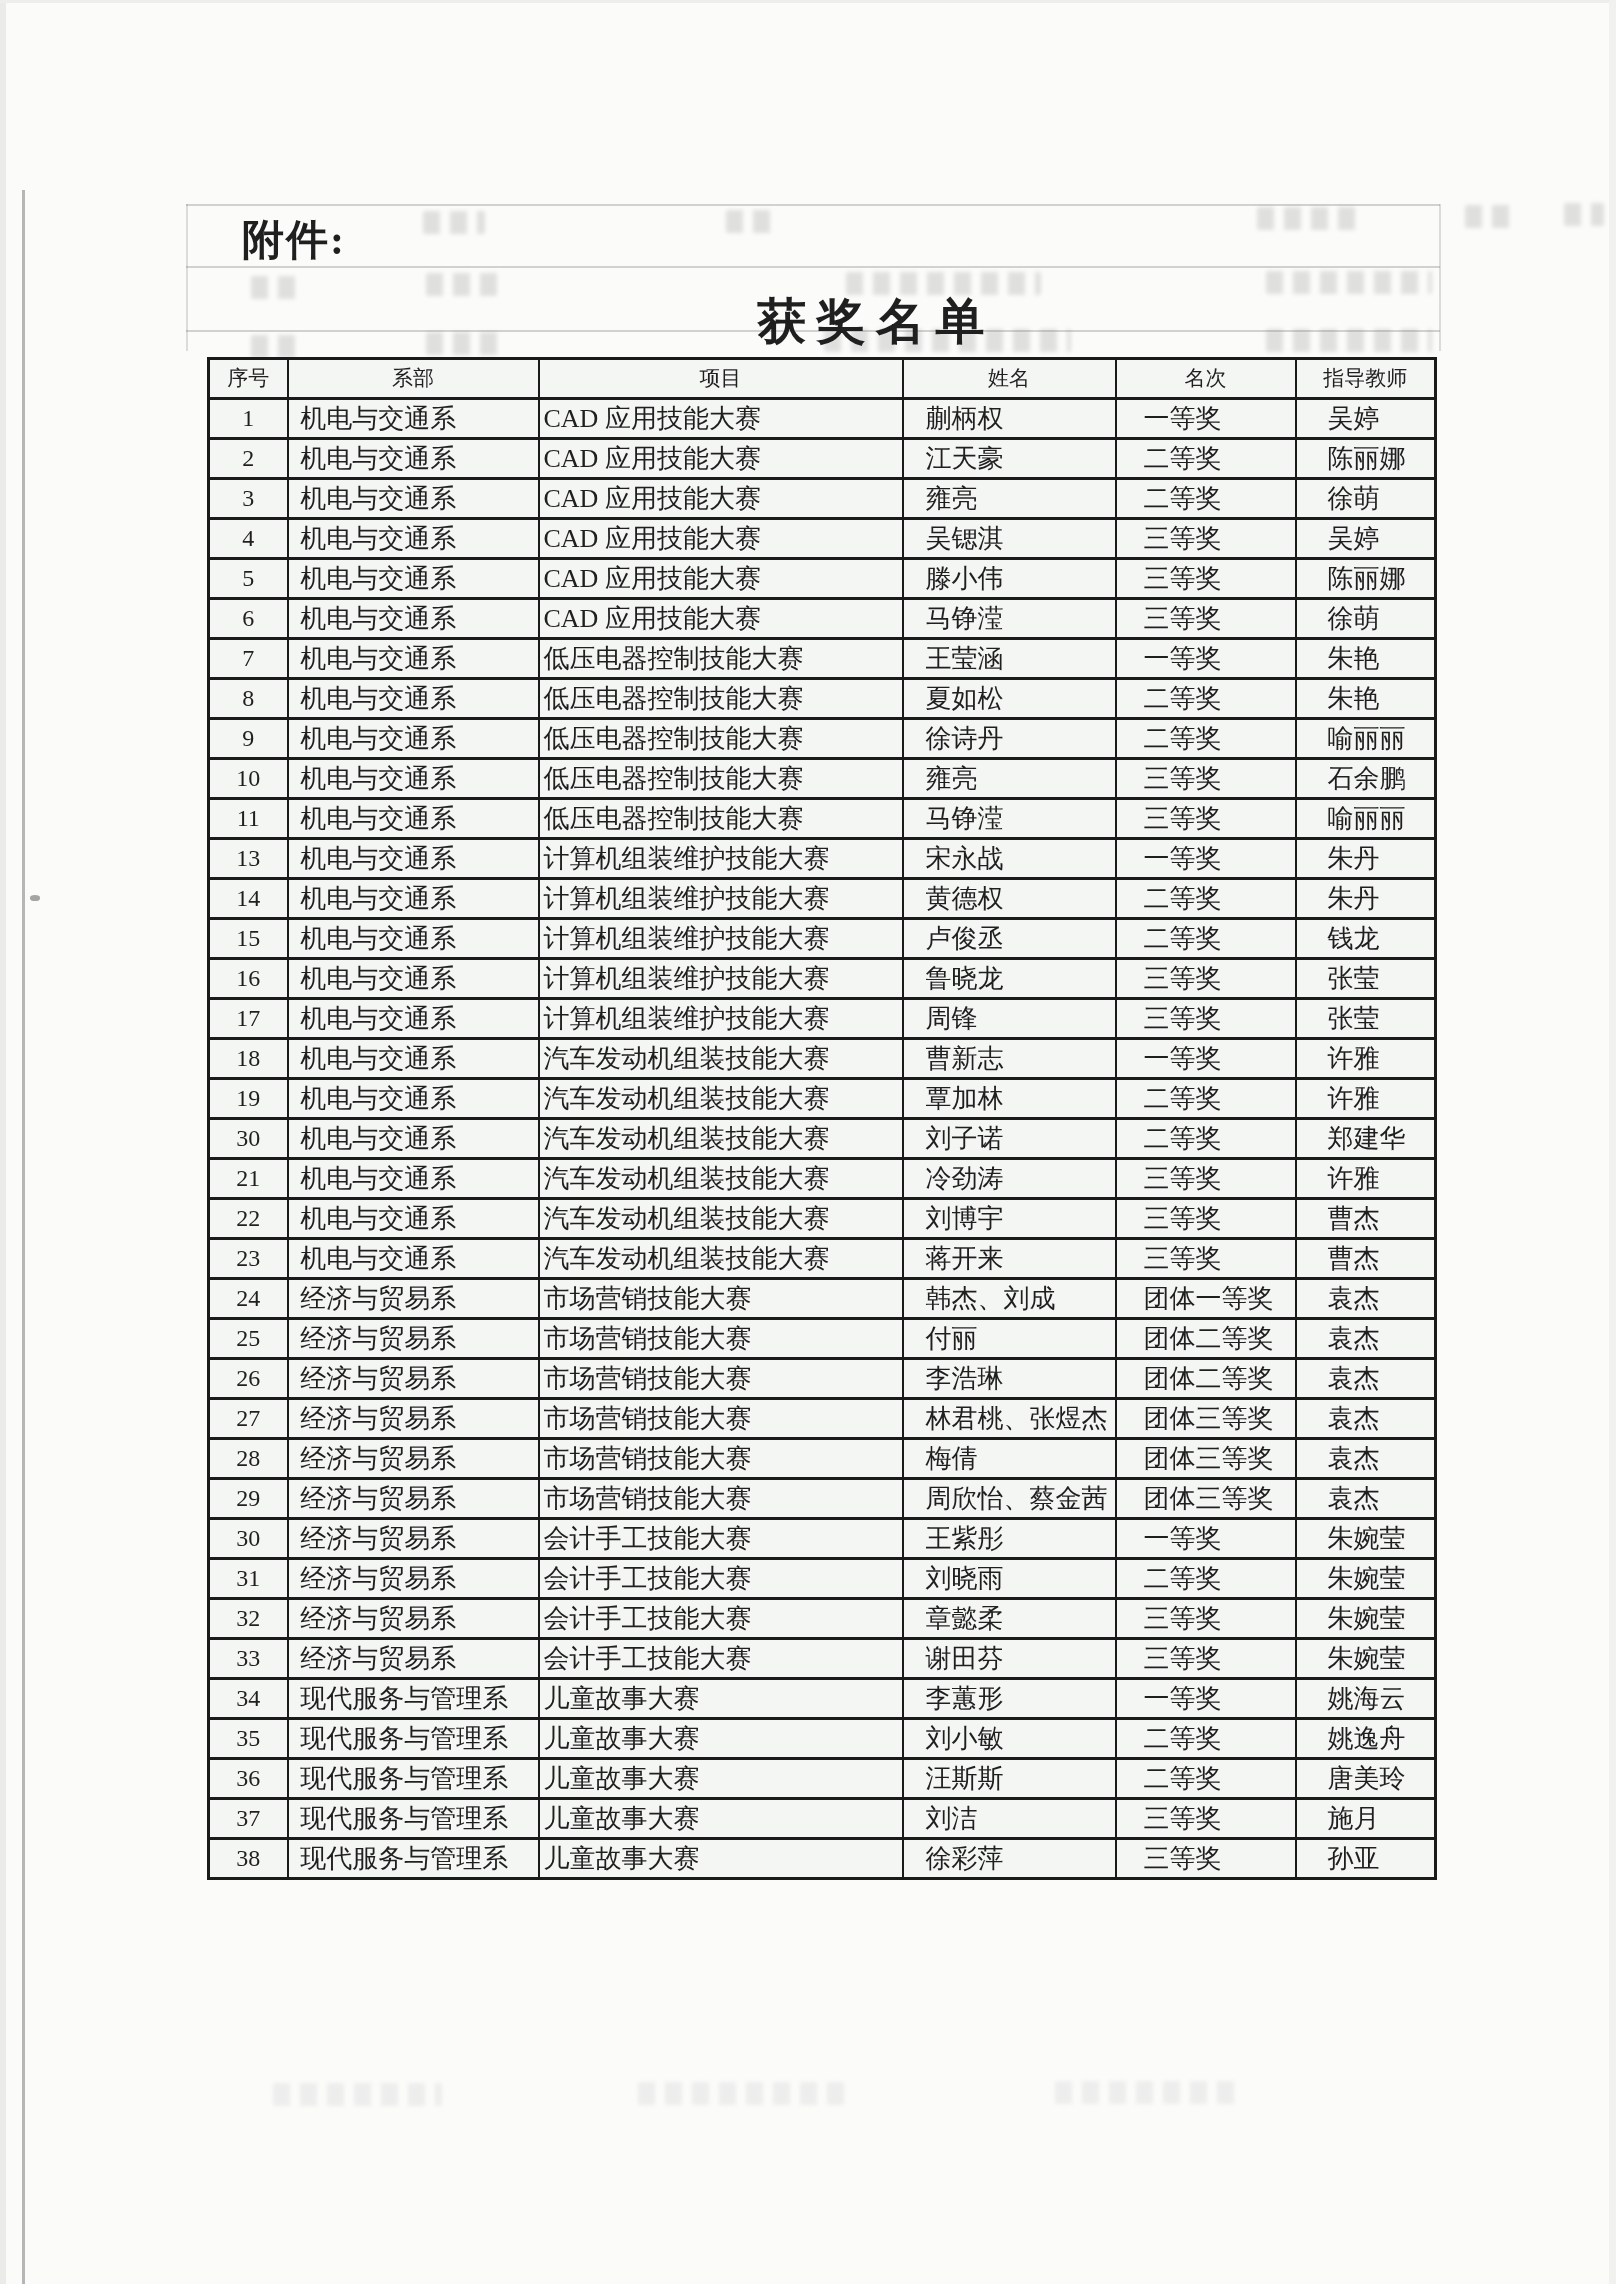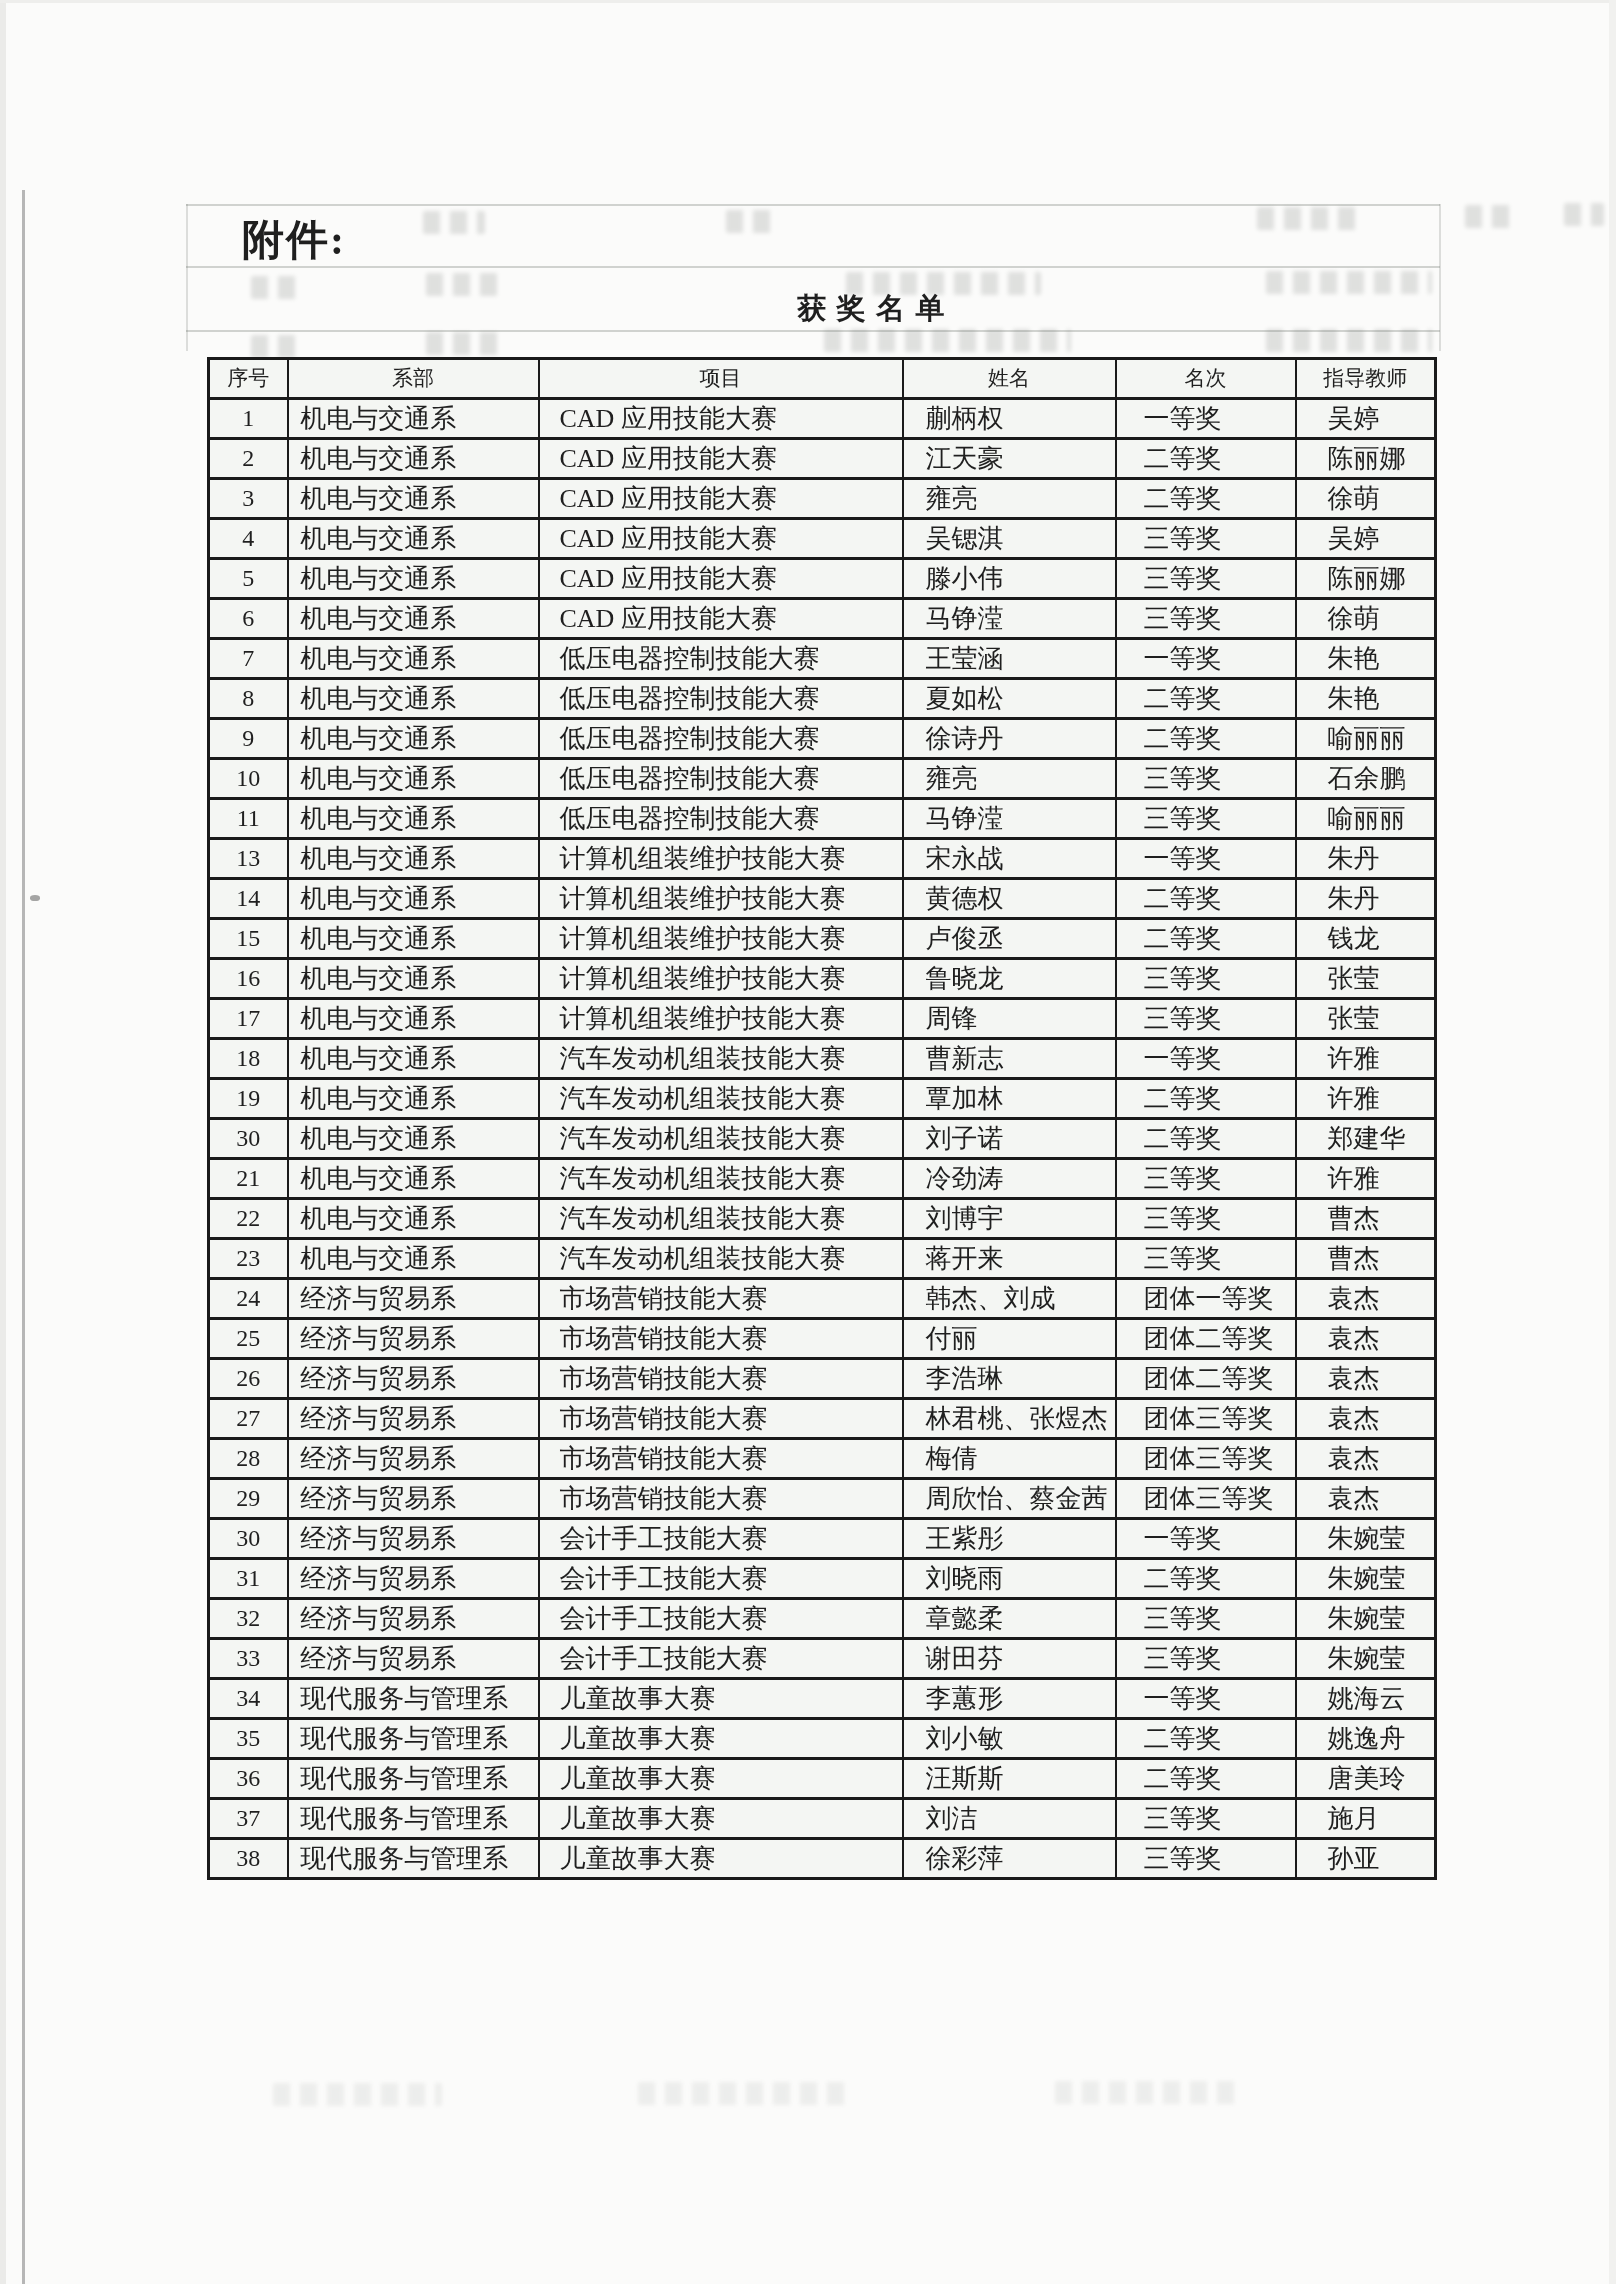--- a/index.html
+++ b/index.html
@@ -29,21 +29,21 @@
   .ghost{position:absolute;pointer-events:none}
   .gline{height:2px;background:rgba(110,115,110,.30);filter:blur(0.7px)}
   .gvline{width:2px;background:rgba(110,115,110,.22);filter:blur(0.7px)}
   .gblob{height:23.4px;opacity:.32;filter:blur(2px);border-radius:2px;
     background:repeating-linear-gradient(90deg,rgba(95,100,96,.55) 0 17px,transparent 17px 27px)}
   .gblob.faint{opacity:.16}
 
   
   .attachment{position:absolute;left:242px;top:212px;font-size:42px;font-weight:600;letter-spacing:2px}
   .doc-title{position:absolute;left:876px;top:289px;transform:translateX(-50%);
-    font-size:29px;font-weight:700;letter-spacing:10.4px;white-space:nowrap}
+    font-size:49px;font-weight:700;letter-spacing:10.4px;white-space:nowrap}
 
   
   table.award{
     position:absolute;left:207px;top:357px;width:1227px;
     border-collapse:collapse;table-layout:fixed;
     background:var(--cell);
     border:3.3px solid var(--border);
   }
   .award th,.award td{
     border-left:2px solid var(--border);
@@ -52,21 +52,21 @@
     border-bottom:3.3px solid var(--border);
     white-space:nowrap;overflow:hidden;
     line-height:1.05;
   }
   .award thead tr{height:40px}
   .award tbody tr{height:40px}
   .award th{font-size:21px;font-weight:400;text-align:center}
   .award td{font-size:26px}
   .award td.c0{text-align:center;font-size:24px;font-family:"Liberation Serif","DejaVu Serif",serif}
   .award td.c1{padding-left:11.7px}
-  .award td.c2{padding-left:20px}
+  .award td.c2{padding-left:4px}
   .award td.c3{padding-left:22px}
   .award td.c4{padding-left:27px}
   .award td.c5{padding-left:31px}
 </style>
 </head>
 <body>
 
 <div class="edge-left"></div>
 <div class="edge-top"></div>
 <div class="edge-right"></div>

